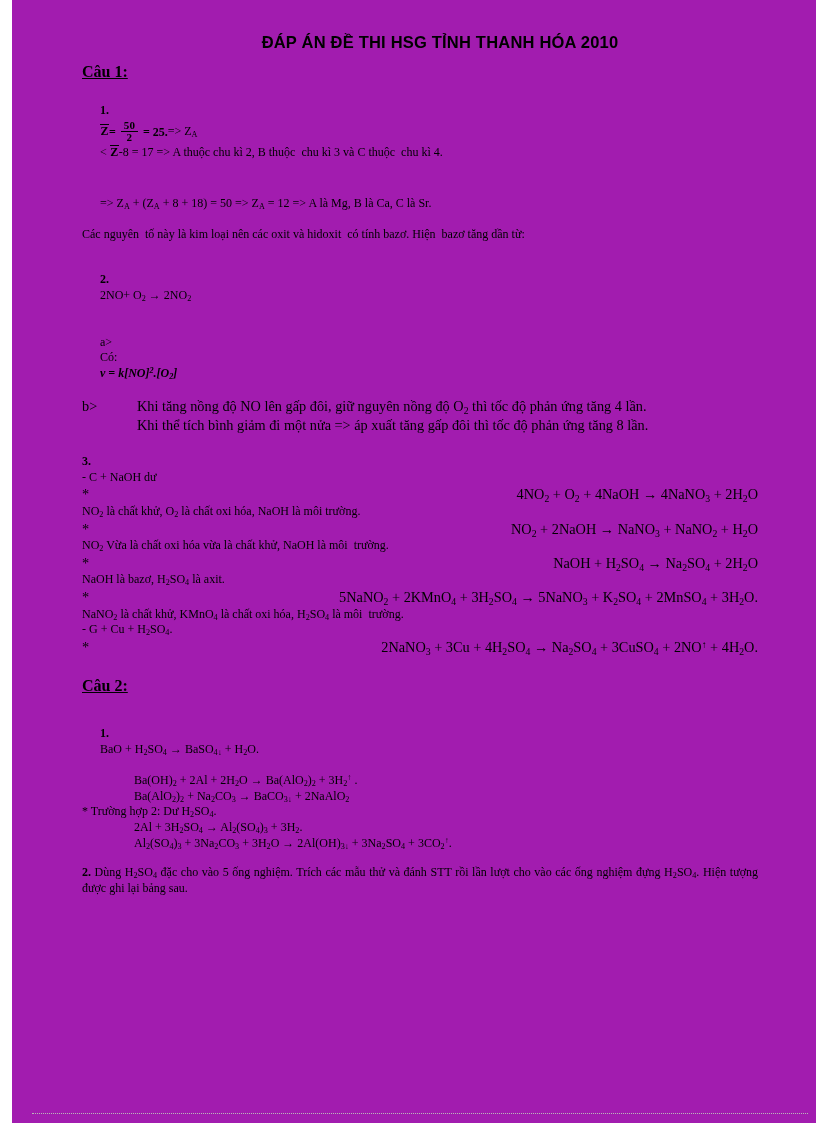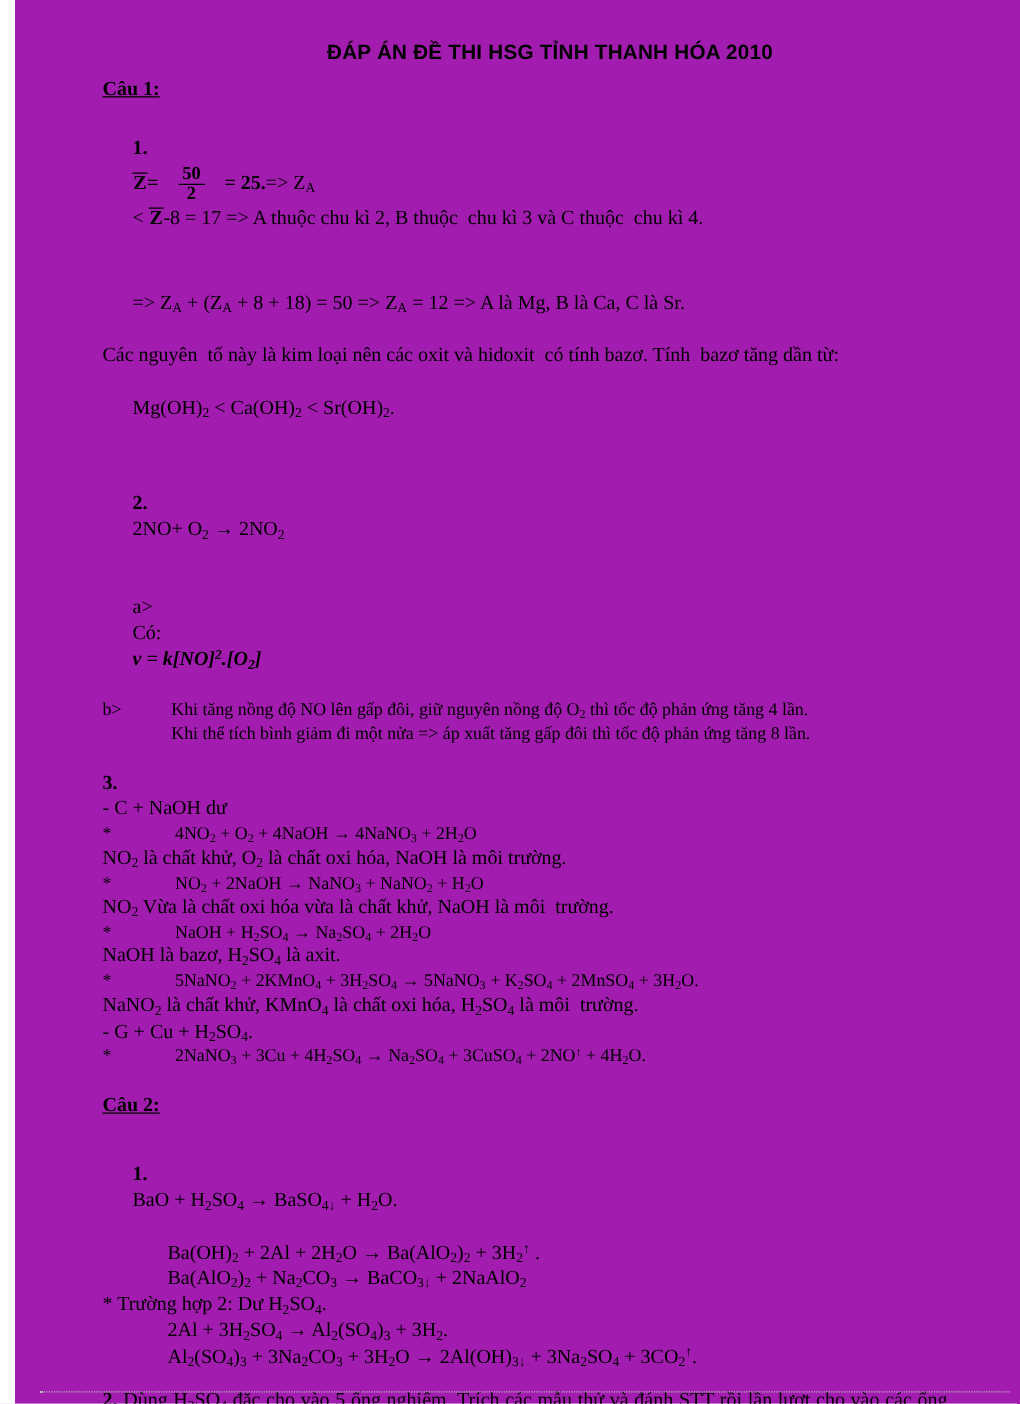--- a/index.html
+++ b/index.html
@@ -38,21 +38,21 @@
     padding-left: 40px;
   }
   .section-head {
     font-weight: bold;
     font-size: 16px;
     text-decoration: underline;
     margin: 0;
     line-height: 1.28;
   }
   .line {
-    font-size: 16px;
+    font-size: 12px;
     line-height: 1.30;
     margin: 0;
     white-space: pre-wrap;
   }
   .line.just {
     text-align: justify;
     white-space: normal;
   }
   .b { font-weight: bold; }
   sub { font-size: 0.68em; vertical-align: -0.26em; line-height: 0; }
@@ -63,41 +63,41 @@
     line-height: 1.02;
     padding: 0 0.5px;
   }
   .frac {
     display: inline-block;
     vertical-align: -0.52em;
     text-align: center;
     font-weight: bold;
     line-height: 1.02;
     font-size: 0.92em;
-    margin: 0 16px;
+    margin: 0 5px;
   }
   .frac .num { display: block; padding: 0 3px; }
   .frac .den { display: block; border-top: 1.7px solid #000; padding: 0 3px; }
   .gap-md { height: 14px; }
   .gap-lg { height: 20px; }
   .ind2 { padding-left: 52px; }
   .hang {
     display: flex;
     font-size: 14.3px;
     line-height: 1.30;
   }
   .hang .tag { width: 55px; flex: 0 0 55px; }
   .hang .bod { flex: 1 1 auto; }
   .starrow {
     display: flex;
     font-size: 14.3px;
     line-height: 1.30;
   }
   .starrow .st { width: 58px; flex: 0 0 58px; }
-  .starrow .eq { flex: 1 1 auto; }
+  .starrow .eq { flex: 1 1 auto; text-align: right; }
 
   .dotline {
     position: absolute;
     left: 20px;
     top: 1113px;
     width: 776px;
     border-top: 1px dotted #b9b9b9;
   }
   .vital { font-weight: bold; font-style: italic; }
 </style>
@@ -113,24 +113,21 @@
 
     <div class="line" style="line-height:1.55;">
       <span class="b">1.</span>
       <span class="b ovl">Z</span><span class="b">=</span><span class="frac"><span class="num">50</span><span class="den">2</span></span><span class="b">= 25.</span><span><span>=&gt; Z</span><sub>A</sub></span>
       <span>&lt; </span><span class="b ovl">Z</span><span>-8 = 17 =&gt; A thuộc chu kì 2, B thuộc  chu kì 3 và C thuộc  chu kì 4.</span>
     </div>
 
     <div class="line">
       =&gt; Z<sub>A</sub> + (Z<sub>A</sub> + 8 + 18) = 50 =&gt; Z<sub>A</sub> = 12 =&gt; A là Mg, B là Ca, C là Sr.
     </div>
-    <div class="line">Các nguyên  tố này là kim loại nên các oxit và hidoxit  có tính bazơ. Tính  bazơ tăng dần từ:</div>
-    <div class="line">
-      Mg(OH)<sub>2</sub> &lt; Ca(OH)<sub>2</sub> &lt; Sr(OH)<sub>2</sub>.
-    </div>
+    <div class="line">Các nguyên  tố này là kim loại nên các oxit và hidoxit  có tính bazơ. Hiện  bazơ tăng dần từ:</div>
 
     <div class="gap-md"></div>
 
     <div class="line">
       <span class="b">2.</span>
       2NO+ O<sub>2</sub> → 2NO<sub>2</sub>
     </div>
     <div class="line">
       <span>a&gt;</span>
       <span>Có:</span>

